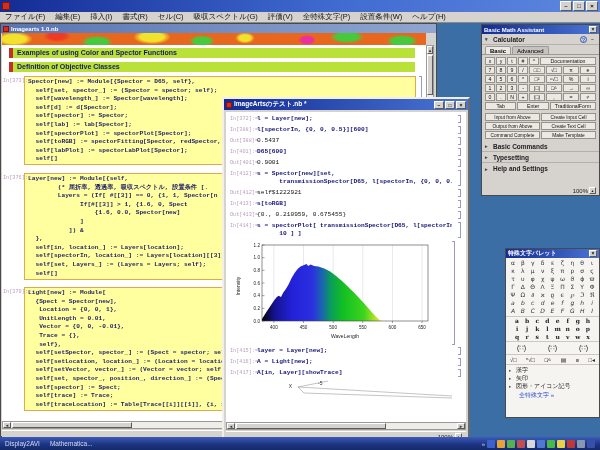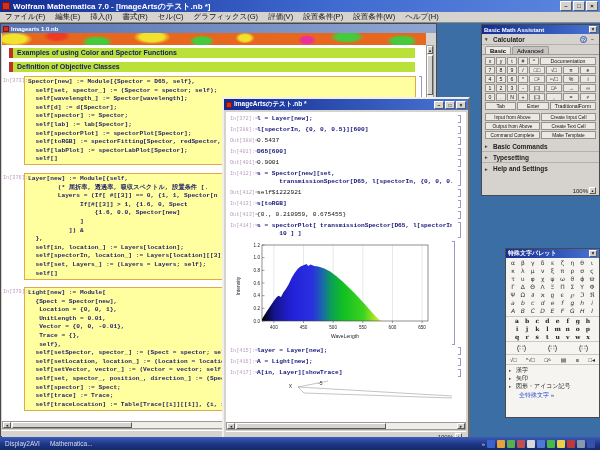--- a/index.html
+++ b/index.html
@@ -117,37 +117,36 @@
   .tb-item{font-size:6.5px;color:#d6def2;white-space:nowrap}
   .tray{margin-left:auto;display:flex;align-items:center;gap:2px}
   .tray span{width:8px;height:8px;border-radius:1px;flex:none}
   .tray span.chev{width:auto;background:transparent !important;color:#cfd8ea;font-size:6px;line-height:8px}
 </style>
 </head>
 <body>
 
 <div class="titlebar">
   <span class="appicon"></span>
-  <span>Wolfram Mathematica 7.0 - [ImageArtsのテスト.nb *]</span>
   <span class="winbtns">
     <span class="wbtn">–</span>
     <span class="wbtn">□</span>
     <span class="wbtn">×</span>
   </span>
 </div>
 
 <div class="menubar">
     <span class="menu-item">ファイル(F)</span>
     <span class="menu-item">編集(E)</span>
     <span class="menu-item">挿入(I)</span>
     <span class="menu-item">書式(R)</span>
     <span class="menu-item">セル(C)</span>
-    <span class="menu-item">グラフィックス(G)</span>
+    <span class="menu-item">吸収スペクトル(G)</span>
     <span class="menu-item">評価(V)</span>
-    <span class="menu-item">設置条件(P)</span>
+    <span class="menu-item">全特殊文字(P)</span>
     <span class="menu-item">設置条件(W)</span>
     <span class="menu-item">ヘルプ(H)</span>
   </div>
 
 <div class="nbwin">
   <div class="nbtitle">
     <span class="nbicon"></span>
     <span>Imagearts 1.0.nb</span>
   </div>
   <div class="banner"></div>

